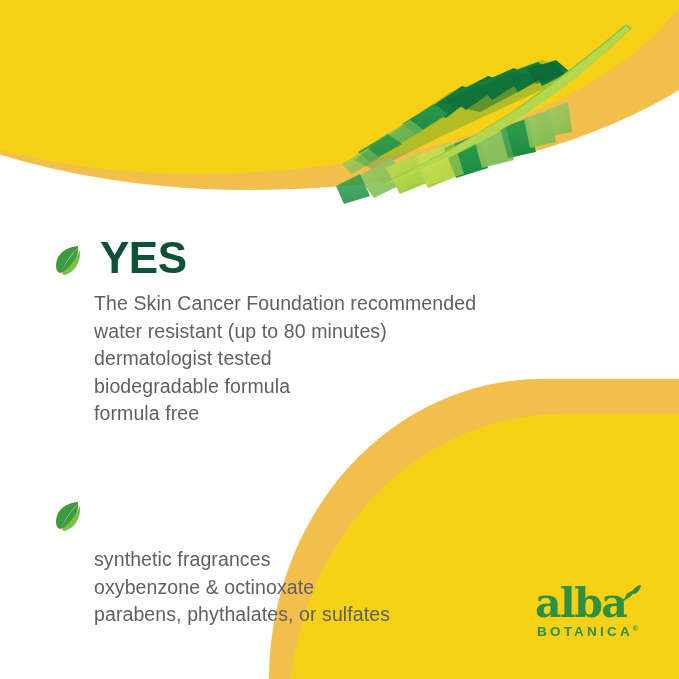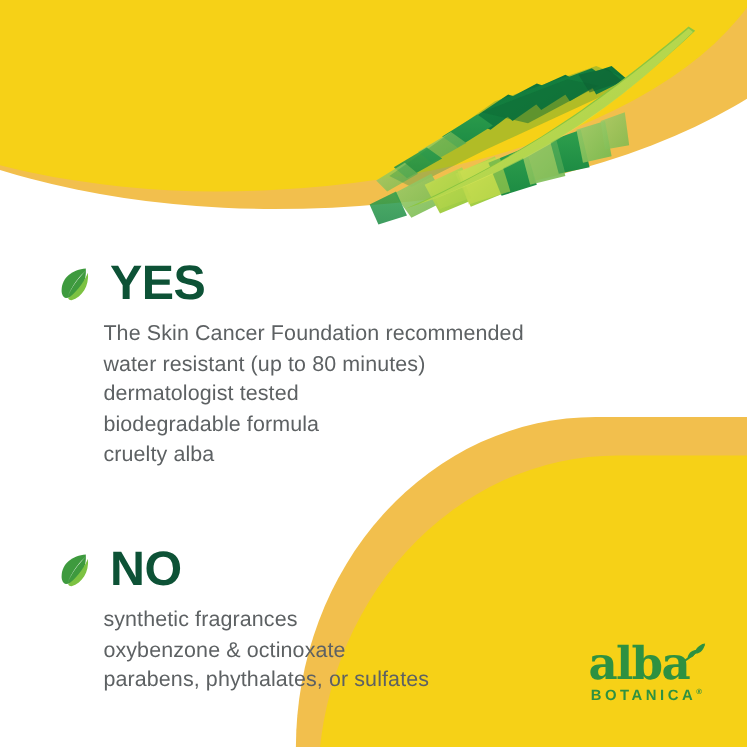--- a/index.html
+++ b/index.html
@@ -79,21 +79,21 @@
   
   .section {
     position: absolute;
     left: 48px;
   }
   .section.yes { top: 236px; }
   .section.no  { top: 496px; }
 
   .section-head {
     display: flex;
-    align-items: center;
+    align-items: flex-end;
     gap: 12px;
     margin: 0 0 10px 0;
   }
   .head-leaf {
     width: 40px;
     height: 40px;
     flex: 0 0 40px;
     position: relative;
     top: 2px;
   }
@@ -249,34 +249,33 @@
           <path d="M14 31 C20 27 27 19 32 8 C33 20 27 30 17 33 C15 33 14 32 14 31 Z" fill="#7CC242"></path>
         </svg>
       </span>
       <span class="head-title">YES</span>
     </div>
     <ul class="bullet-list">
       <li>The Skin Cancer Foundation recommended</li>
       <li>water resistant (up to 80 minutes)</li>
       <li>dermatologist tested</li>
       <li>biodegradable formula</li>
-      <li>cruelty alba</li>
+      <li>formula free</li>
     </ul>
   </div>
 
   <div class="section no">
     <div class="section-head">
       <span class="head-leaf">
         <svg viewBox="0 0 40 40" xmlns="http://www.w3.org/2000/svg">
           <path d="M8 24 C8 12 18 5 30 4 C31 17 24 29 12 31 C9 30 8 27 8 24 Z" fill="#3E9A3E"></path>
           <path d="M13 31 C17 20 24 11 31 5 C23 13 17 21 13 31 Z" fill="#FFFFFF"></path>
           <path d="M14 31 C20 27 27 19 32 8 C33 20 27 30 17 33 C15 33 14 32 14 31 Z" fill="#7CC242"></path>
         </svg>
       </span>
-      <span class="head-title">NO</span>
     </div>
     <ul class="bullet-list">
       <li>synthetic fragrances</li>
       <li>oxybenzone &amp; octinoxate</li>
       <li>parabens, phythalates, or sulfates</li>
     </ul>
   </div>
 
   <div class="brand">
     <div class="brand-word">

